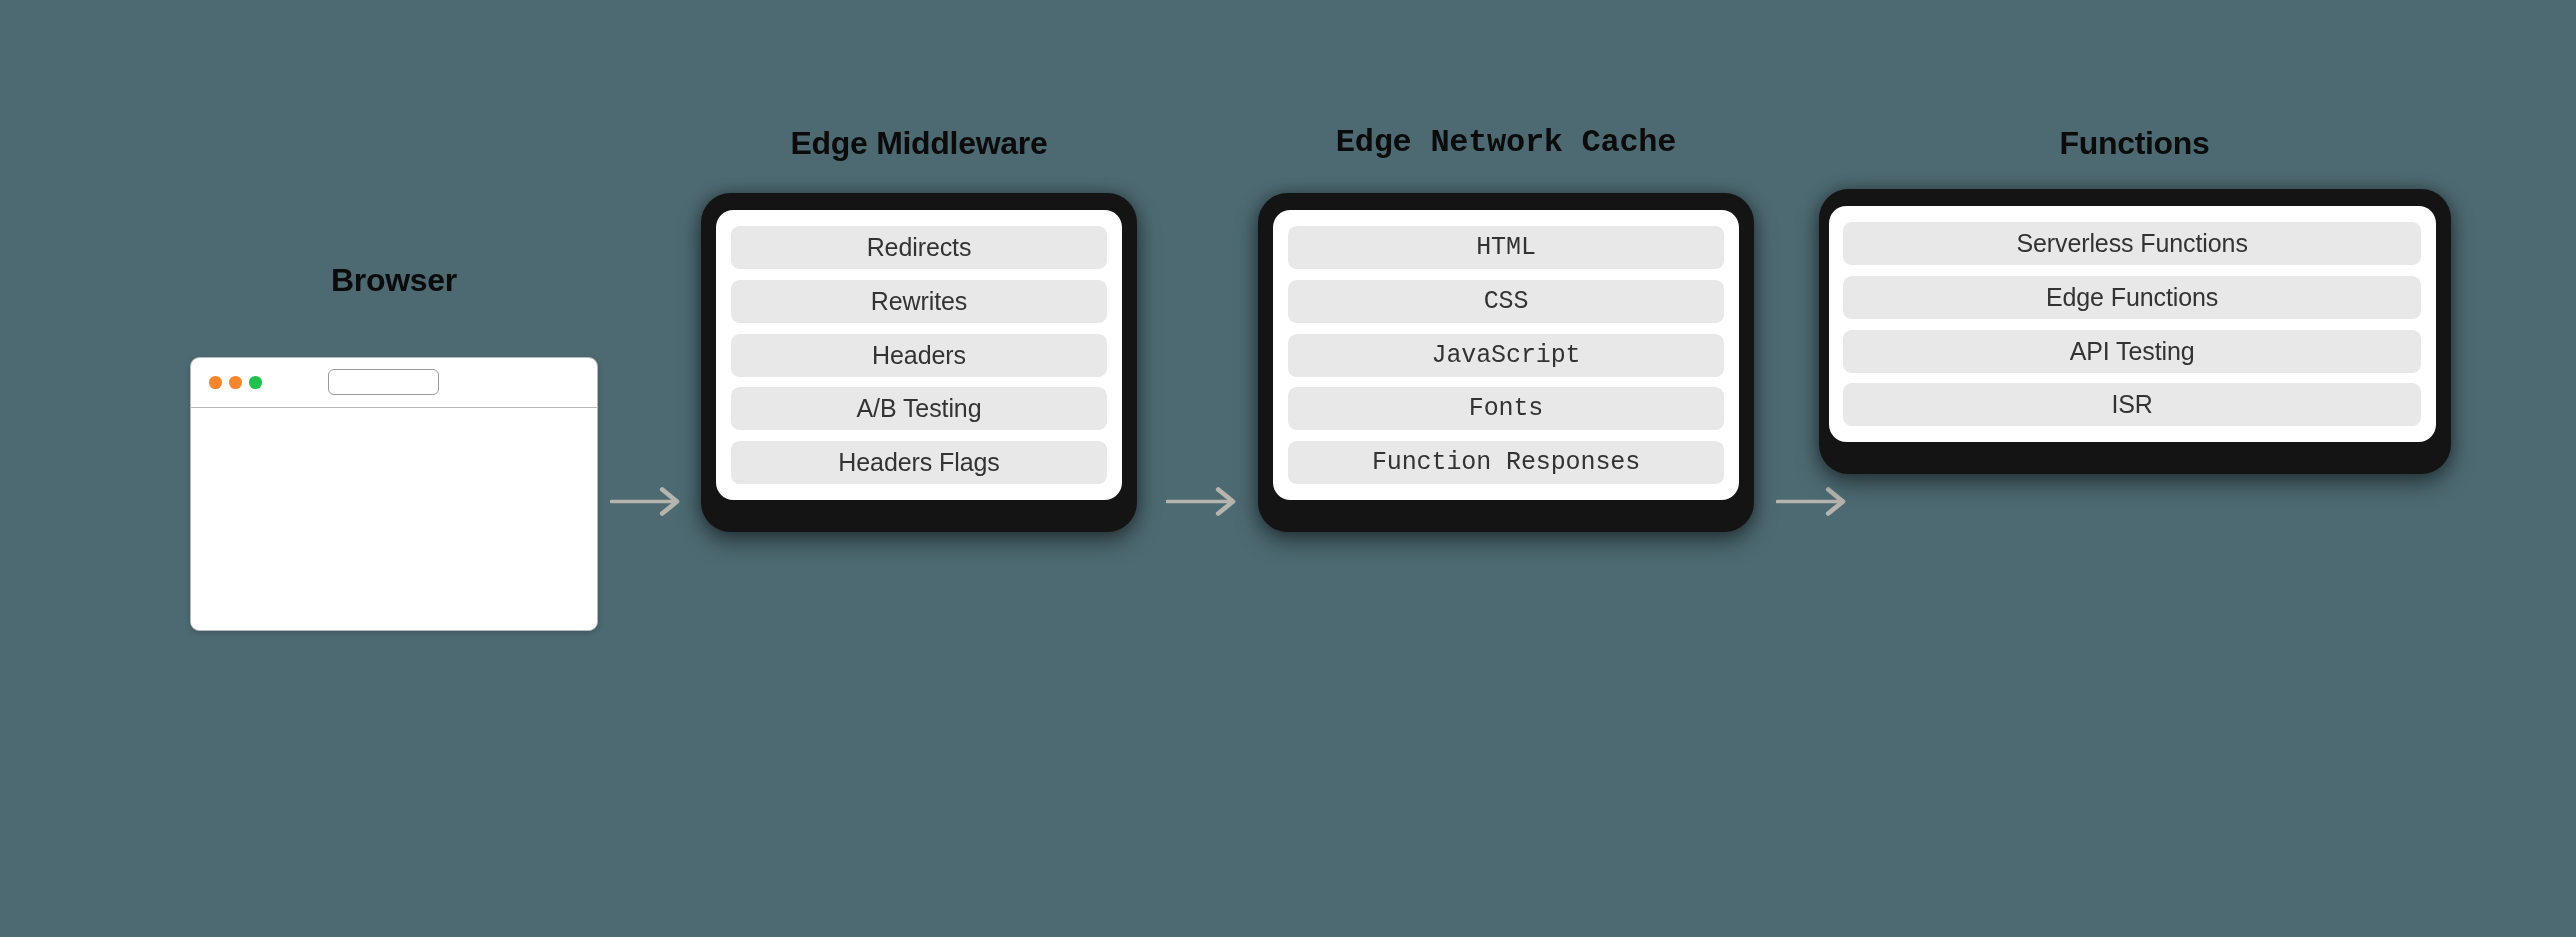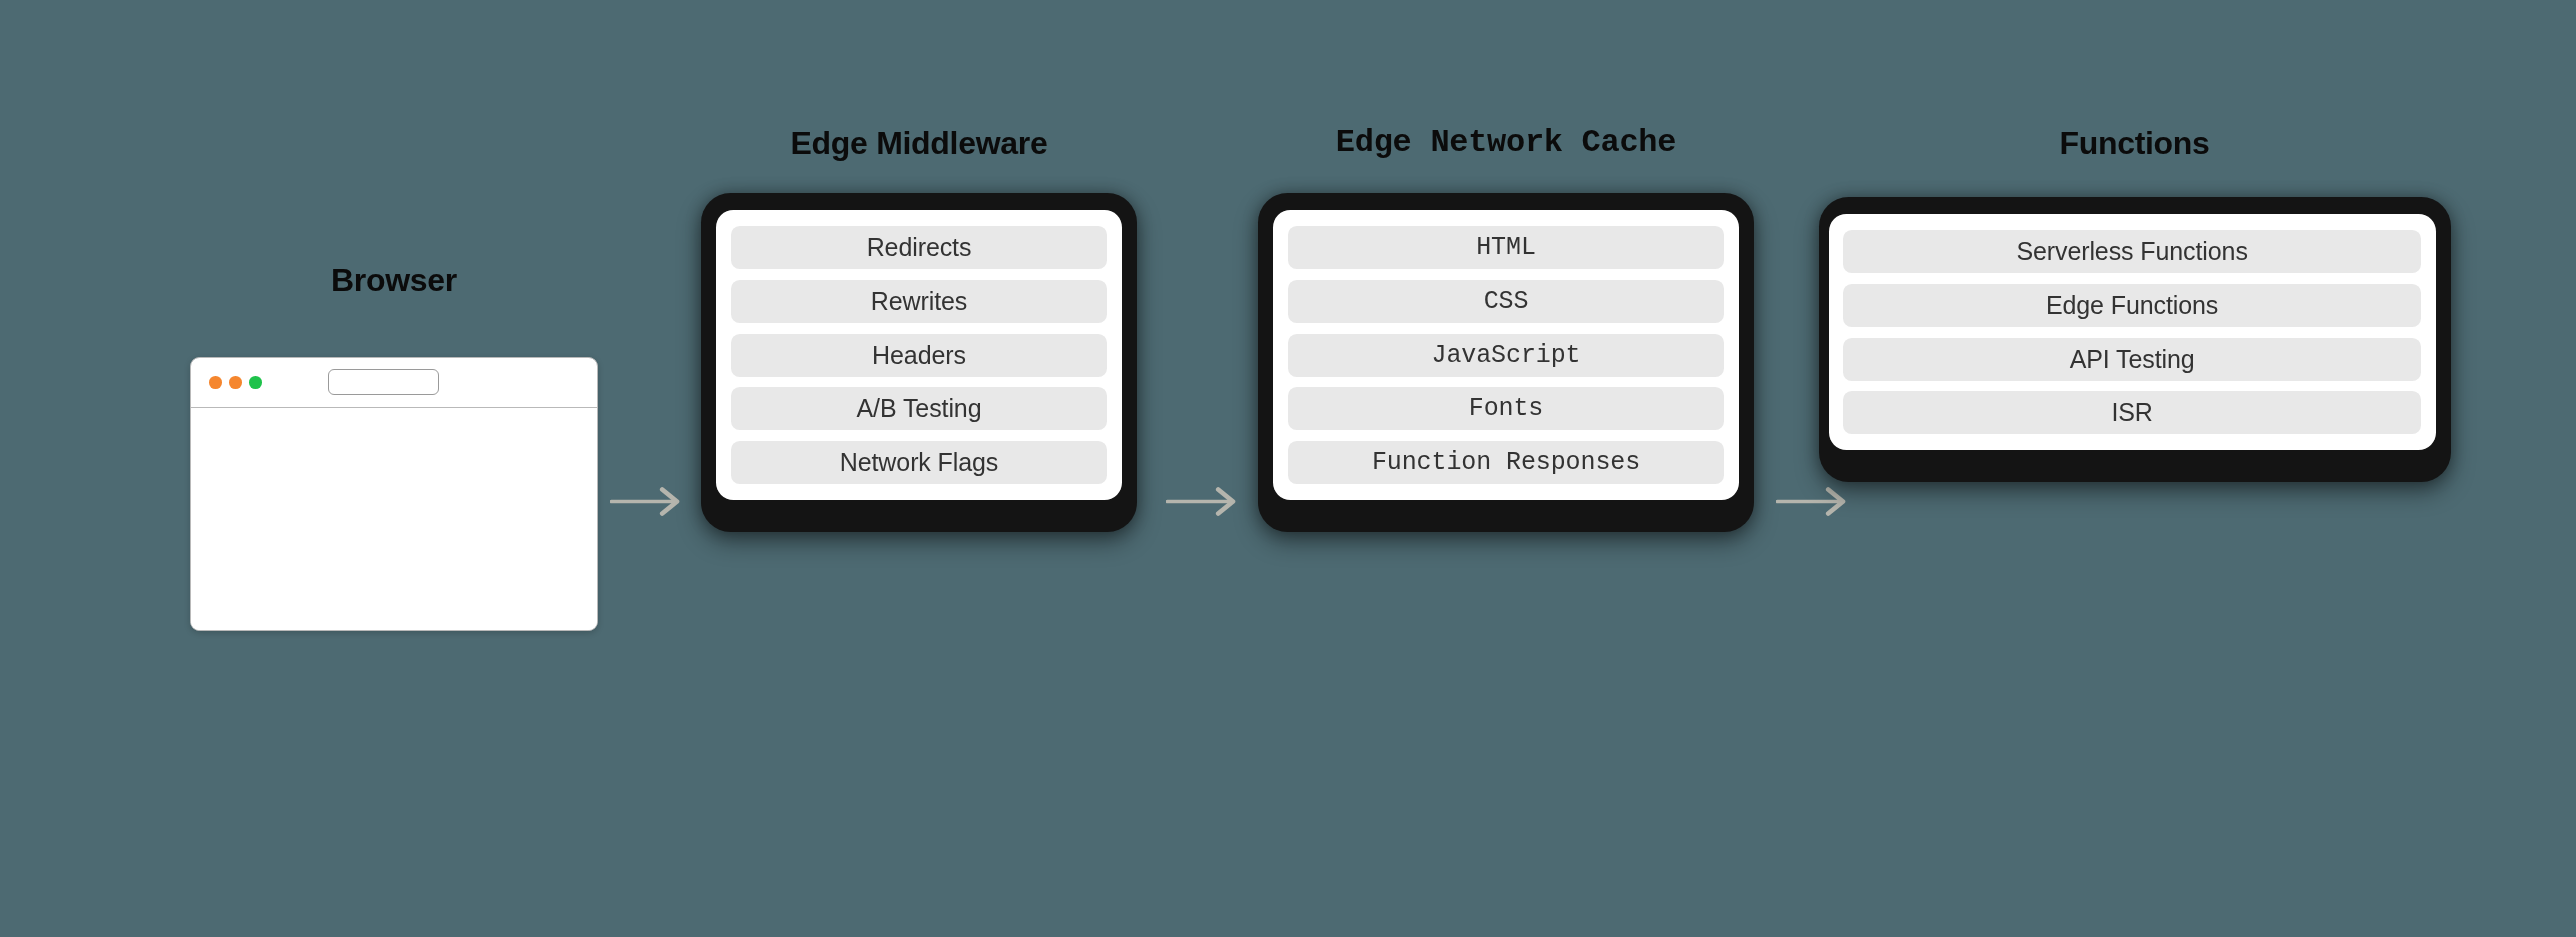--- a/index.html
+++ b/index.html
@@ -132,21 +132,21 @@
   #middleware-col .col-title { margin-bottom: 34px; }
   #middleware-col .card-frame { width: 436px; }
 
   
   #cache-col { left: 1258px; top: 127px; width: 496px; font-family: Liberation Mono, monospace; }
   #cache-col .col-title { margin-bottom: 34px; }
   #cache-col .card-frame { width: 496px; }
 
   
   #functions-col { left: 1866px; top: 127px; width: 537px; }
-  #functions-col .col-title { margin-bottom: 38px; text-align: center; }
+  #functions-col .col-title { margin-bottom: 30px; text-align: center; }
   #functions-col .card-frame { width: 632px; padding-left: 10px; }
 
   
   .arrow {
     position: absolute;
     top: 484px;
     height: 35px;
     width: 75px;
   }
   #arrow-1 { left: 610px; }
@@ -184,21 +184,21 @@
 
   <div class="col stack-col" id="middleware-col">
     <div class="col-title">Edge Middleware</div>
 
     <div class="card-frame">
       <div class="card-inner">
         <div class="pill">Redirects</div>
         <div class="pill">Rewrites</div>
         <div class="pill">Headers</div>
         <div class="pill">A/B Testing</div>
-        <div class="pill">Network Flags</div>
+        <div class="pill">Headers Flags</div>
       </div>
     </div>
   </div>
 
   <div class="arrow" id="arrow-2">
     <svg width="75" height="35" viewBox="0 0 112 52" fill="none">
       <path d="M2 26 H96" stroke="#b5b5ad" stroke-width="5" stroke-linecap="round"></path>
       <path d="M78 8 L100 26 L78 44" stroke="#b5b5ad" stroke-width="7" stroke-linecap="round" stroke-linejoin="round" fill="none"></path>
     </svg>
   </div>

